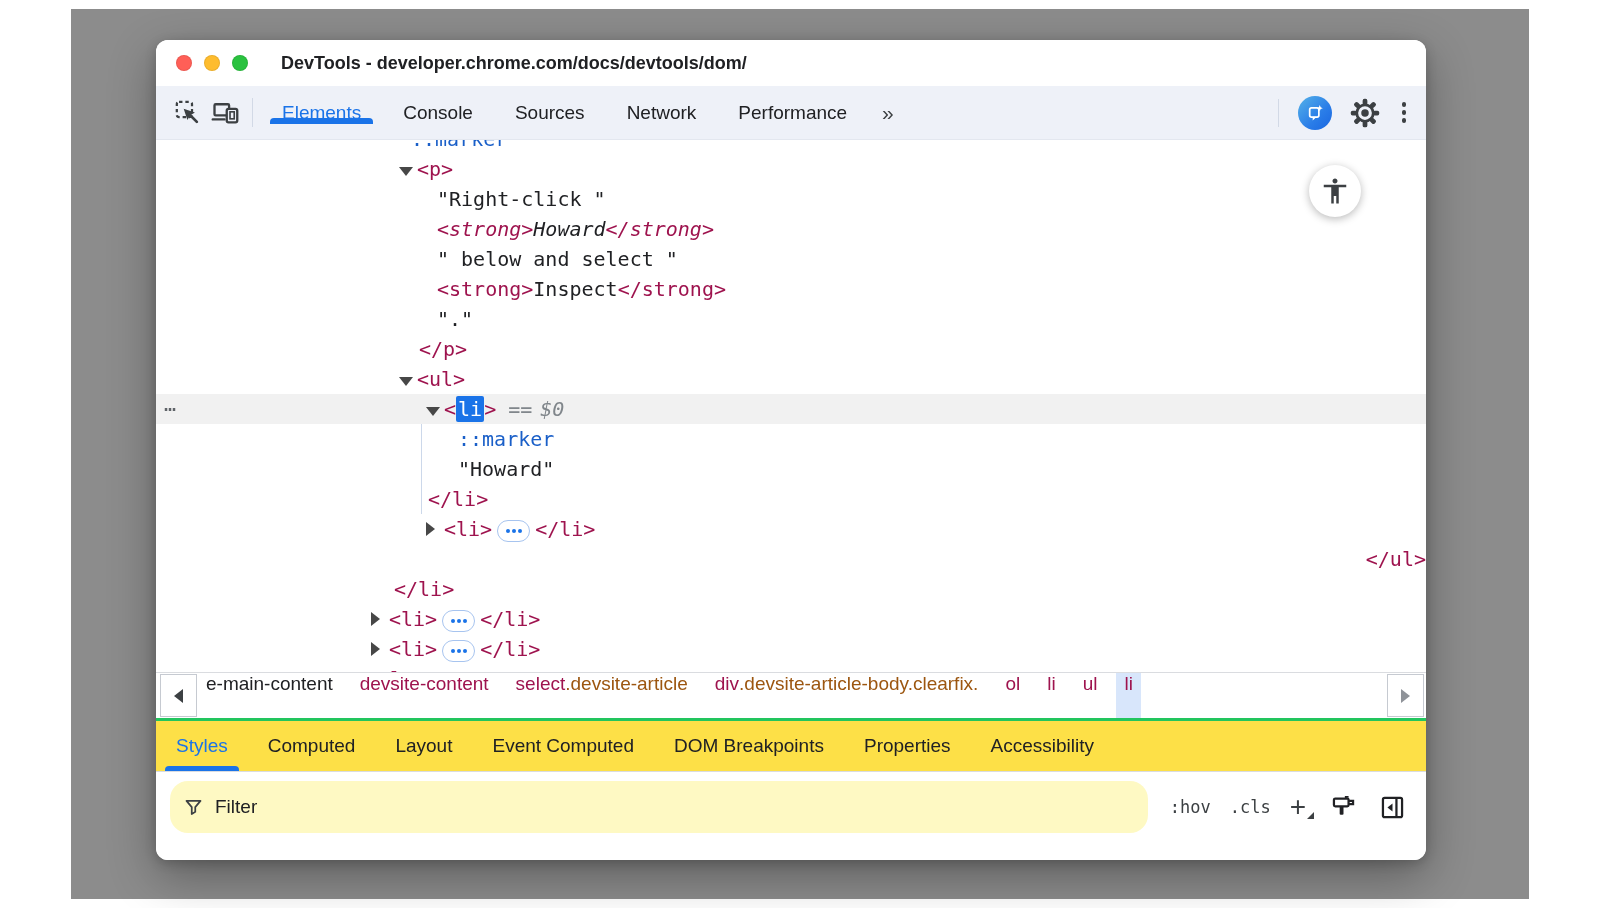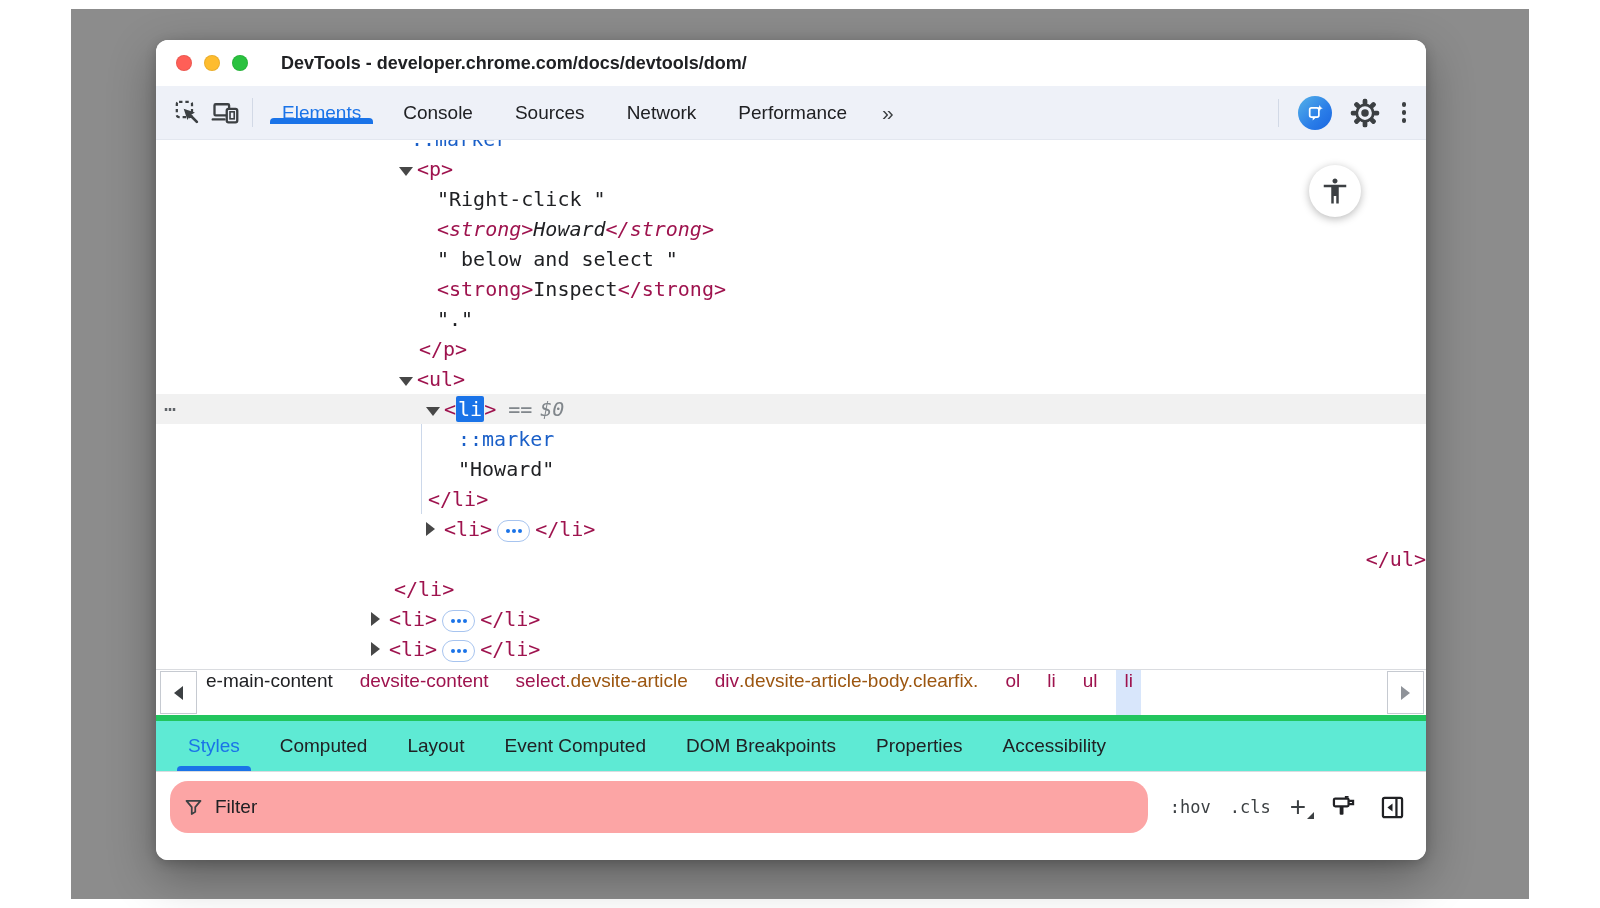--- a/index.html
+++ b/index.html
@@ -62,28 +62,28 @@
   .crumb{display:flex;align-items:flex-start;height:100%;padding:0 8px;margin-right:11px;white-space:nowrap;cursor:pointer}
   .crumb.selected{background:#d8e6fb}
   .seg-plain{color:#202124}.seg-tag{color:#9e134e}.seg-cls{color:#9c5610}
   .crumb-btn{position:absolute;top:1px;bottom:1px;width:35px;background:#fff;border:1px solid #c6cad1;
              display:flex;align-items:center;justify-content:center;cursor:pointer}
   .crumb-btn.left{left:4px}
   .crumb-btn.right{right:2px}
   .tri-left{border-top:7px solid transparent;border-bottom:7px solid transparent;border-right:9px solid #3c4043}
   .tri-right{border-top:7px solid transparent;border-bottom:7px solid transparent;border-left:9px solid #8f9399}
   
-  .styletabs{height:50px;flex:0 0 50px;background:#5eead4;border-top:6px solid #22c55e;
-             display:flex;align-items:stretch;padding-left:12px}
+  .styletabs{height:50px;flex:0 0 50px;background:#fde047;border-top:3px solid #22c55e;
+             display:flex;align-items:stretch;padding-left:0}
   .st-tab{position:relative;display:flex;align-items:center;padding:0 20px;font-size:19px;color:#202124;cursor:pointer}
   .st-tab.active{color:#1a73e8}
   
   .filterbar{height:70px;flex:0 0 70px;background:#fff;border-top:1px solid #dadce0;
              display:flex;align-items:center;padding:0 16px 18px 14px}
-  .filter-pill{flex:1 1 auto;height:36px;border-radius:18px;background:#fca5a5;display:flex;
+  .filter-pill{flex:1 1 auto;height:36px;border-radius:18px;background:#fef9c3;display:flex;
                align-items:center;padding:8px 13px;gap:11px;margin-right:22px;cursor:text}
   .filter-text{font-size:19px;color:#202124}
   .fb-item{font-family:"DejaVu Sans Mono",monospace;font-size:17px;color:#3c4043;margin-right:19px;cursor:pointer}
   .plus{position:relative;font-size:28px;font-weight:300;color:#3c4043;margin-right:24px;line-height:20px;cursor:pointer}
   .plus::after{content:'';position:absolute;right:-8px;bottom:-2px;width:0;height:0;border-style:solid;
                border-width:0 0 7px 7px;border-color:transparent transparent #3c4043 transparent}
   .fb-icon{margin-right:22px;display:flex;align-items:center;cursor:pointer}
   .fb-icon:last-child{margin-right:4px}
 </style>
 </head>

